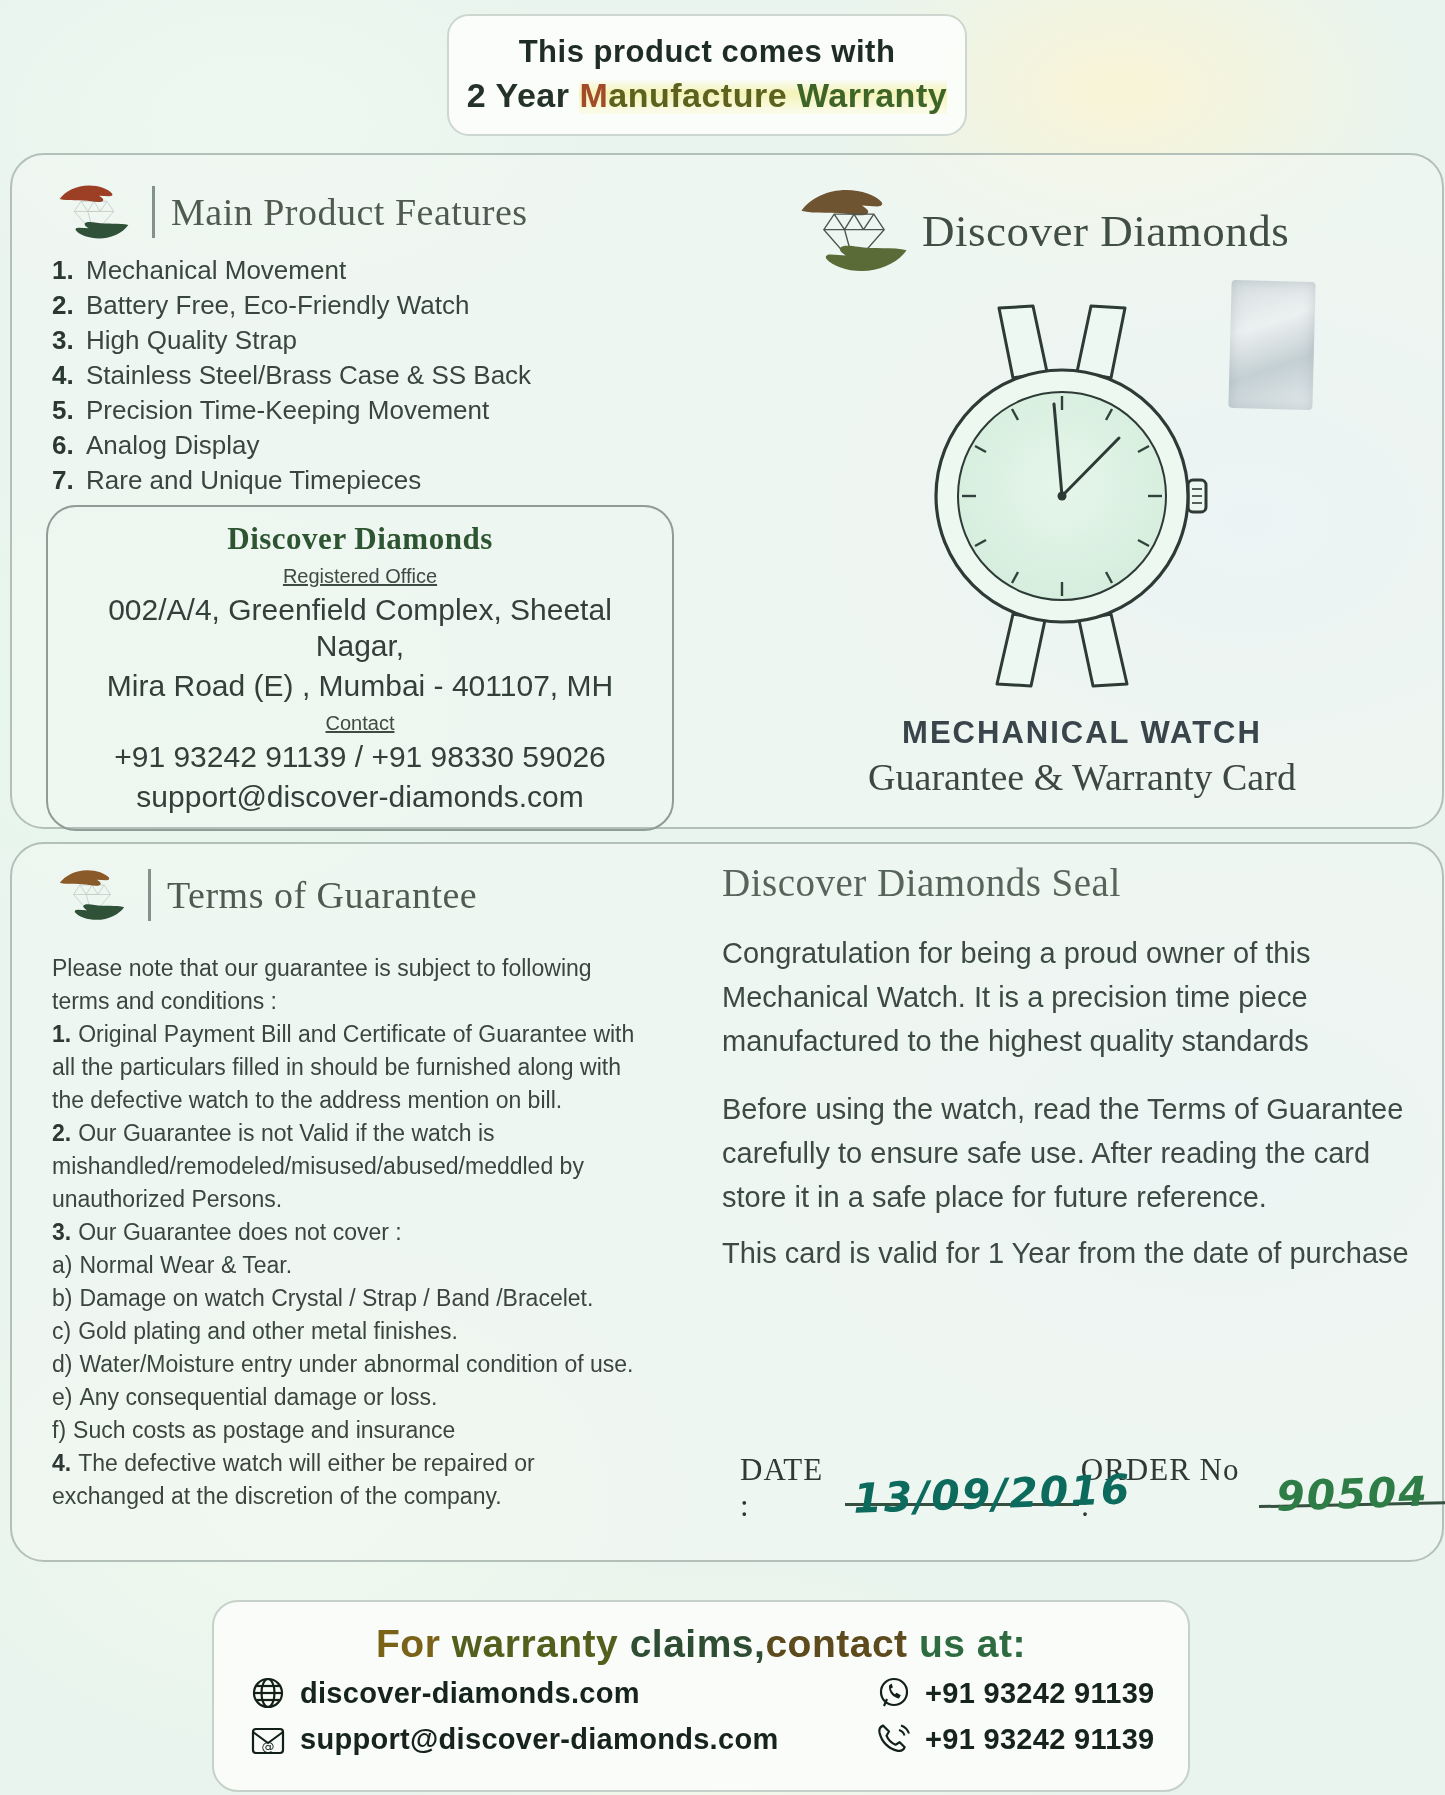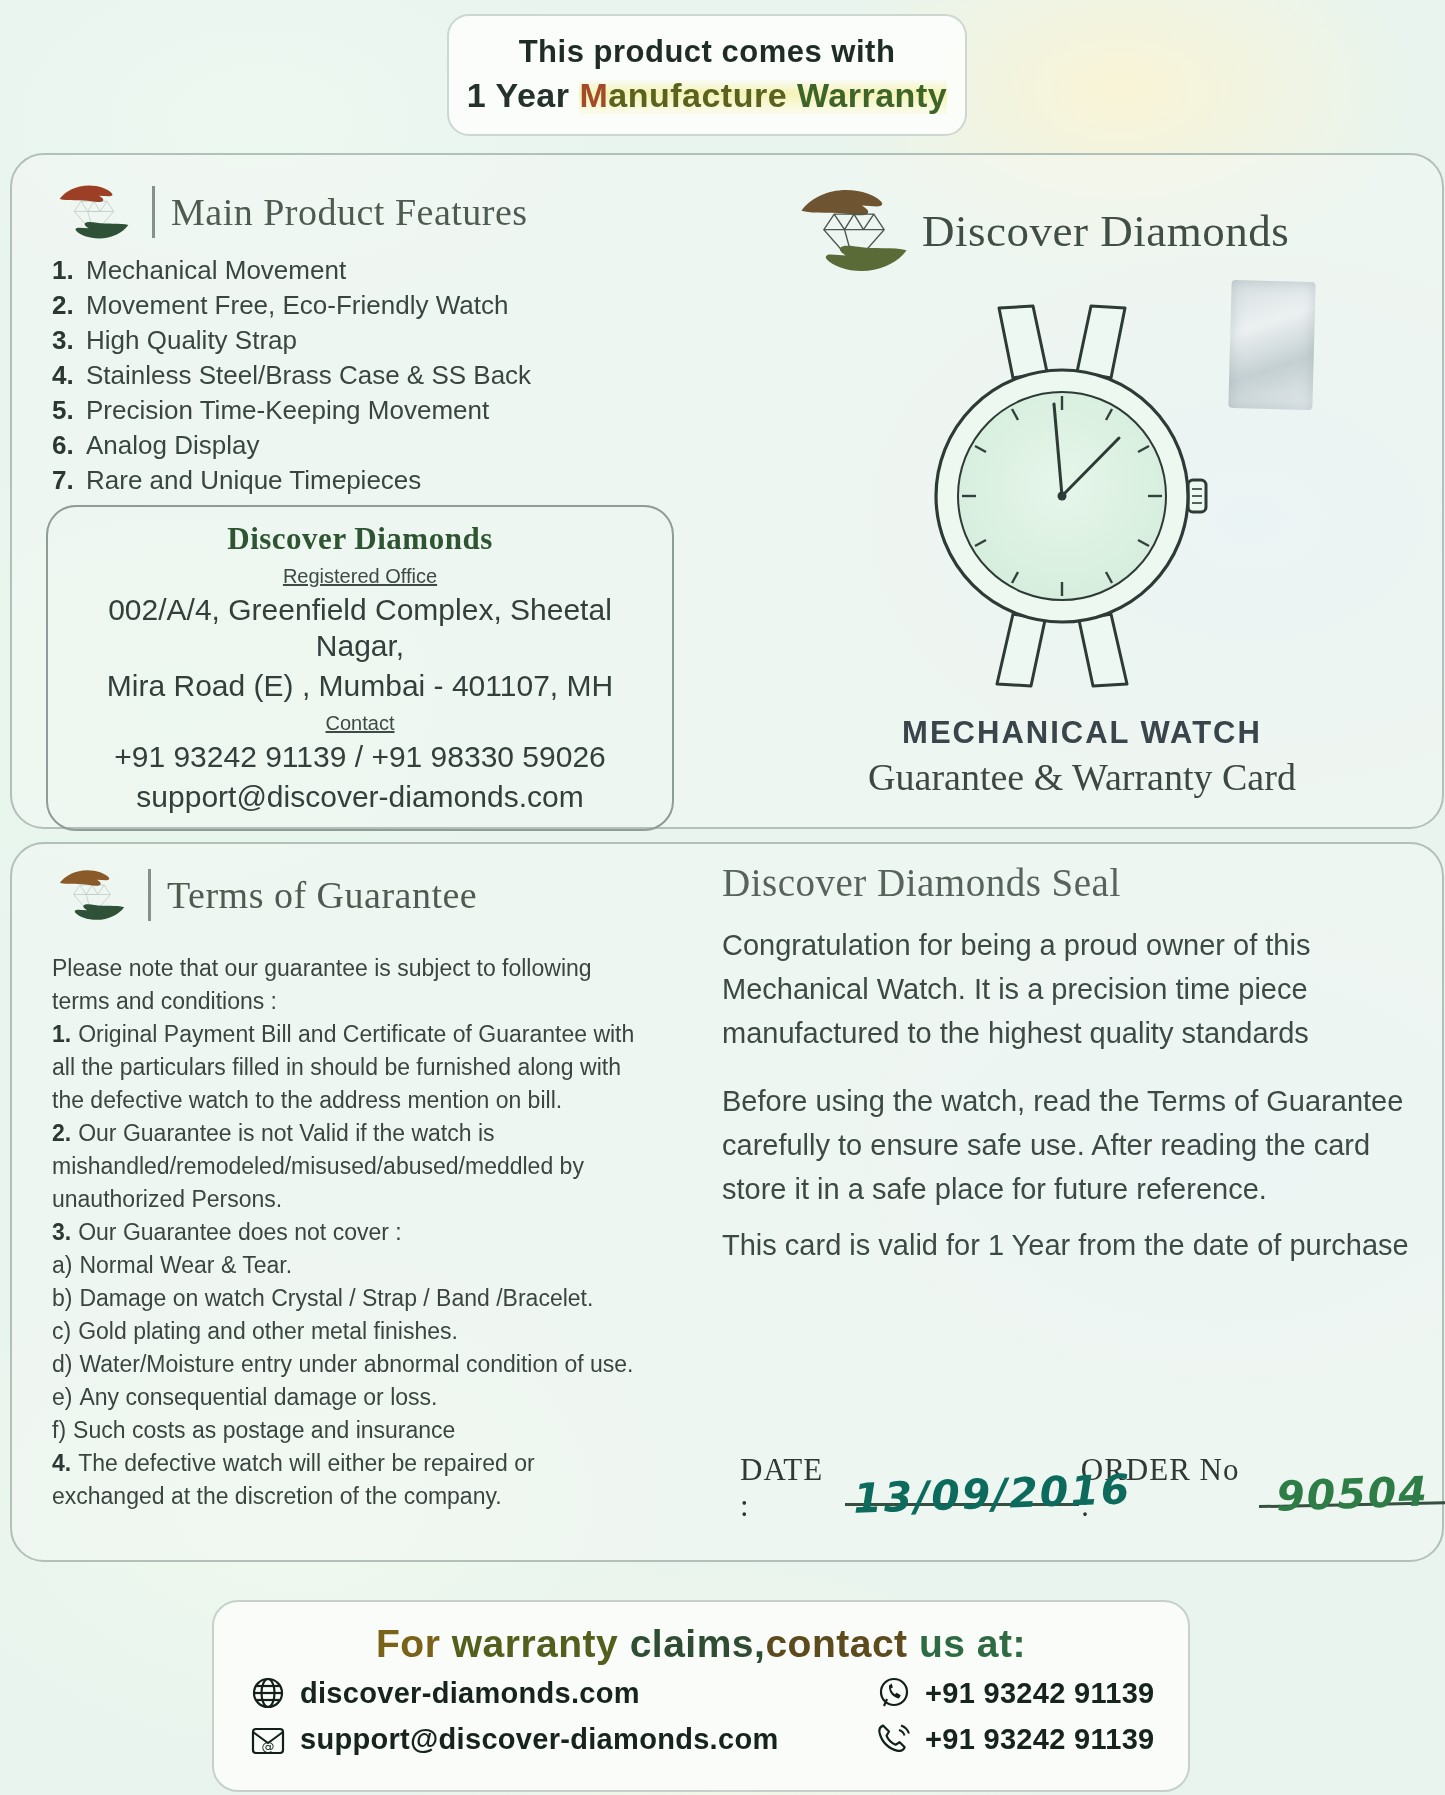--- a/index.html
+++ b/index.html
@@ -67,21 +67,21 @@
   
   .terms-header{left:40px;top:22px;}
   .terms-body{position:absolute;left:40px;top:108px;width:600px;font-size:23px;line-height:33px;color:#3a453f;}
   .t-marker{margin-right:7px;}
   .t-marker.bold{font-weight:700;color:#2c3833;}
 
   
   .seal-col{position:absolute;left:710px;top:16px;width:700px;text-align:left;}
   .seal-title{font-size:39px;color:#57645b;letter-spacing:.5px;}
   .seal-col p{margin:0;font-size:29px;line-height:44px;color:#3c4a43;}
-  .seal-col p:nth-of-type(1){margin-top:18px;}
+  .seal-col p:nth-of-type(1){margin-top:26px;}
   .seal-col p:nth-of-type(2){margin-top:24px;}
   .seal-col p:nth-of-type(3){margin-top:12px;}
 
   .date-row{position:absolute;left:728px;top:608px;display:flex;align-items:center;gap:10px;}
   .d-label{font-family:"Liberation Serif",serif;font-size:31px;color:#2e3a33;letter-spacing:1px;padding-bottom:4px;}
   .write-line{position:relative;display:inline-block;text-align:center;padding:0 4px;}
   .write-line::after{content:"";position:absolute;left:-4px;right:-8px;bottom:8px;border-bottom:3px solid #35503f;}
   .date-val{width:214px;}
   .order-val{width:176px;}
   .order-val::after{right:-18px;transform:rotate(-1.2deg);}
@@ -117,36 +117,36 @@
       </g>
       <path d="M126,78 C116,92 96,102 74,102 C56,102 40,96 33,88 C31,85 33,83 38,83 L56,84 C51,81 47,78 49,75 C51,72 60,72 70,74 C86,77 112,74 126,78 Z" fill="var(--hand-bottom,#4a5c36)"></path>
     </symbol>
   </defs>
 </svg>
 
 <div class="sheet">
 
   <div class="panel banner">
     <div class="banner-line1">This product comes with</div>
-    <div class="banner-line2"><span class="seg-dark">1 Year </span><span class="seg-red hl">M</span><span class="seg-olive hl">anufacture</span><span class="seg-green hl"> Warranty</span></div>
+    <div class="banner-line2"><span class="seg-dark">2 Year </span><span class="seg-red hl">M</span><span class="seg-olive hl">anufacture</span><span class="seg-green hl"> Warranty</span></div>
   </div>
 
   <div class="panel card-a">
 
     <div class="sec-header features-header">
       <svg class="hands" width="84" height="62" style="--hand-top:#9c3f24;--hand-bottom:#2e5138;--diamond-op:.25">
           <use href="#hands-logo"></use>
         </svg>
       <div class="sec-bar"></div>
       <div class="sec-title serif">Main Product Features</div>
     </div>
 
     <div class="features-list">
         <div class="f-item"><span class="f-num">1.</span><span>Mechanical Movement</span></div>
-        <div class="f-item"><span class="f-num">2.</span><span>Movement Free, Eco-Friendly Watch</span></div>
+        <div class="f-item"><span class="f-num">2.</span><span>Battery Free, Eco-Friendly Watch</span></div>
         <div class="f-item"><span class="f-num">3.</span><span>High Quality Strap</span></div>
         <div class="f-item"><span class="f-num">4.</span><span>Stainless Steel/Brass Case &amp; SS Back</span></div>
         <div class="f-item"><span class="f-num">5.</span><span>Precision Time-Keeping Movement</span></div>
         <div class="f-item"><span class="f-num">6.</span><span>Analog Display</span></div>
         <div class="f-item"><span class="f-num">7.</span><span>Rare and Unique Timepieces</span></div>
       </div>
 
     <div class="office-box">
       <div class="office-name serif">Discover Diamonds</div>
       <div class="office-sub">Registered Office</div>

